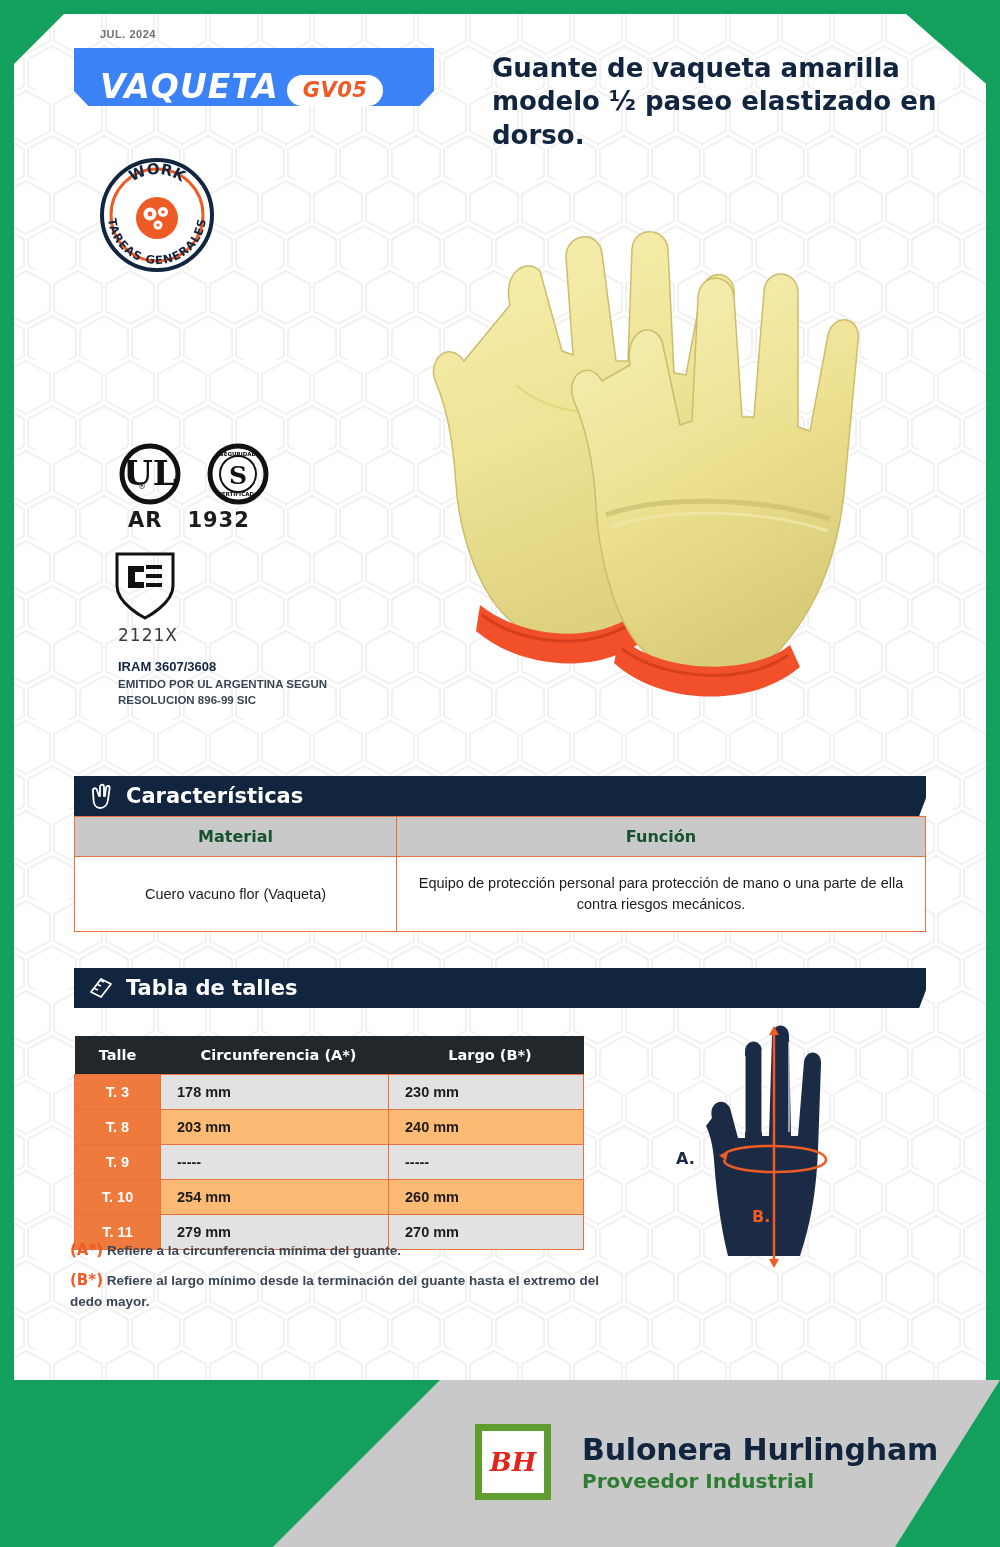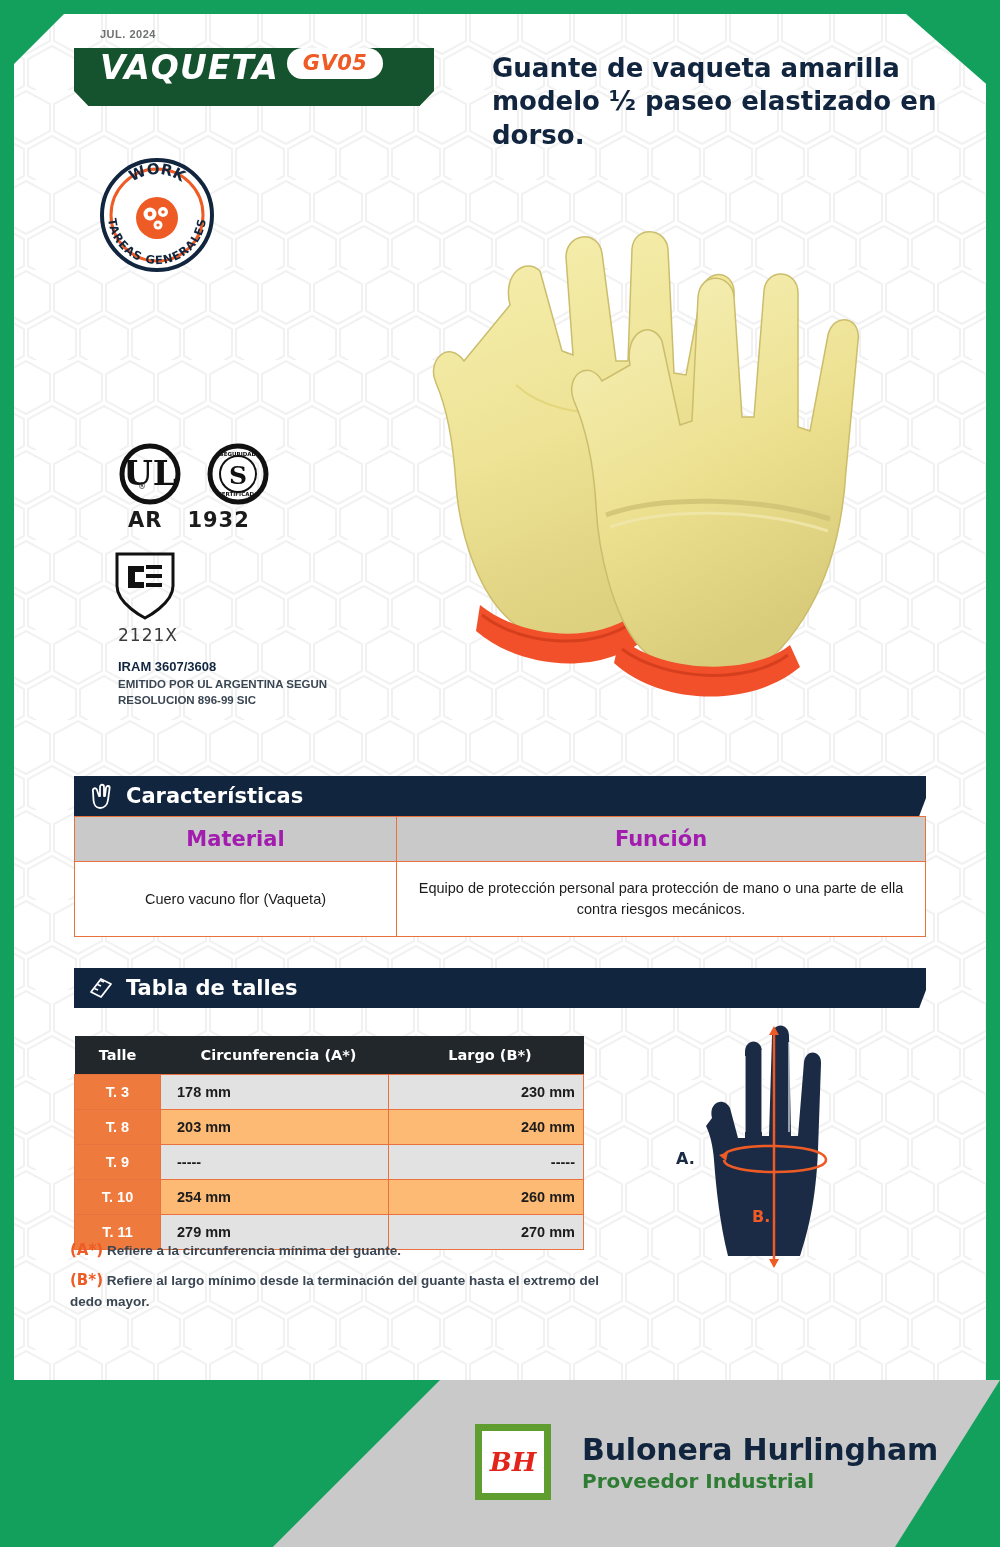--- a/index.html
+++ b/index.html
@@ -57,23 +57,23 @@
   .doc-date {
     position: absolute; left: 100px; top: 28px;
     font-size: 11px; font-weight: bold; letter-spacing: 0.5px;
     color: #6f7072;
   }
 
   
   .brand-banner {
     position: absolute; left: 74px; top: 48px;
     width: 360px; height: 58px;
-    background: #14532d;
+    background: #3b82f6;
     clip-path: polygon(0 0, 100% 0, 100% 74%, 96% 100%, 4% 100%, 0 74%);
-    display: flex; align-items: flex-start;
+    display: flex; align-items: flex-end;
   }
   .brand-name {
     color: #ffffff;
     font-size: 33px;
     font-weight: bold;
     font-style: italic;
     letter-spacing: 1px;
     margin-left: 26px;
     font-family: "DejaVu Sans", sans-serif;
   }
@@ -162,22 +162,22 @@
 
   
   .carac-table {
     position: absolute; left: 74px; top: 816px;
     width: 852px;
     border-collapse: collapse;
     background: #ffffff;
   }
   .carac-table th {
     background: #c9c9c9;
-    color: #a21caf;
-    font-size: 21px;
+    color: #14532d;
+    font-size: 16px;
     font-weight: bold;
     padding: 10px 6px;
     border: 1px solid #e8713d;
     font-family: "DejaVu Sans", sans-serif;
   }
   .carac-table td {
     background: #ffffff;
     color: #1c1c1c;
     font-size: 14.5px;
     padding: 16px 10px;
@@ -214,21 +214,21 @@
     background: #fdba74;
   }
   .talles-table td.c-talle {
     text-align: center;
     background: #ee7a3e;
     color: #ffffff;
   }
   .talles-table tr:nth-child(even) td { background: #e2e2e2; }
   .talles-table tr:nth-child(even) td.c-talle { background: #ee7a3e; }
   .talles-table td.c-circ { padding-left: 16px; }
-  .talles-table td.c-largo { padding-left: 16px; text-align: right; }
+  .talles-table td.c-largo { padding-left: 16px; }
 
   
   .diagram {
     position: absolute; left: 650px; top: 1010px;
     width: 250px; height: 260px;
   }
 
   
   .footnotes {
     position: absolute; left: 70px; top: 1240px;

